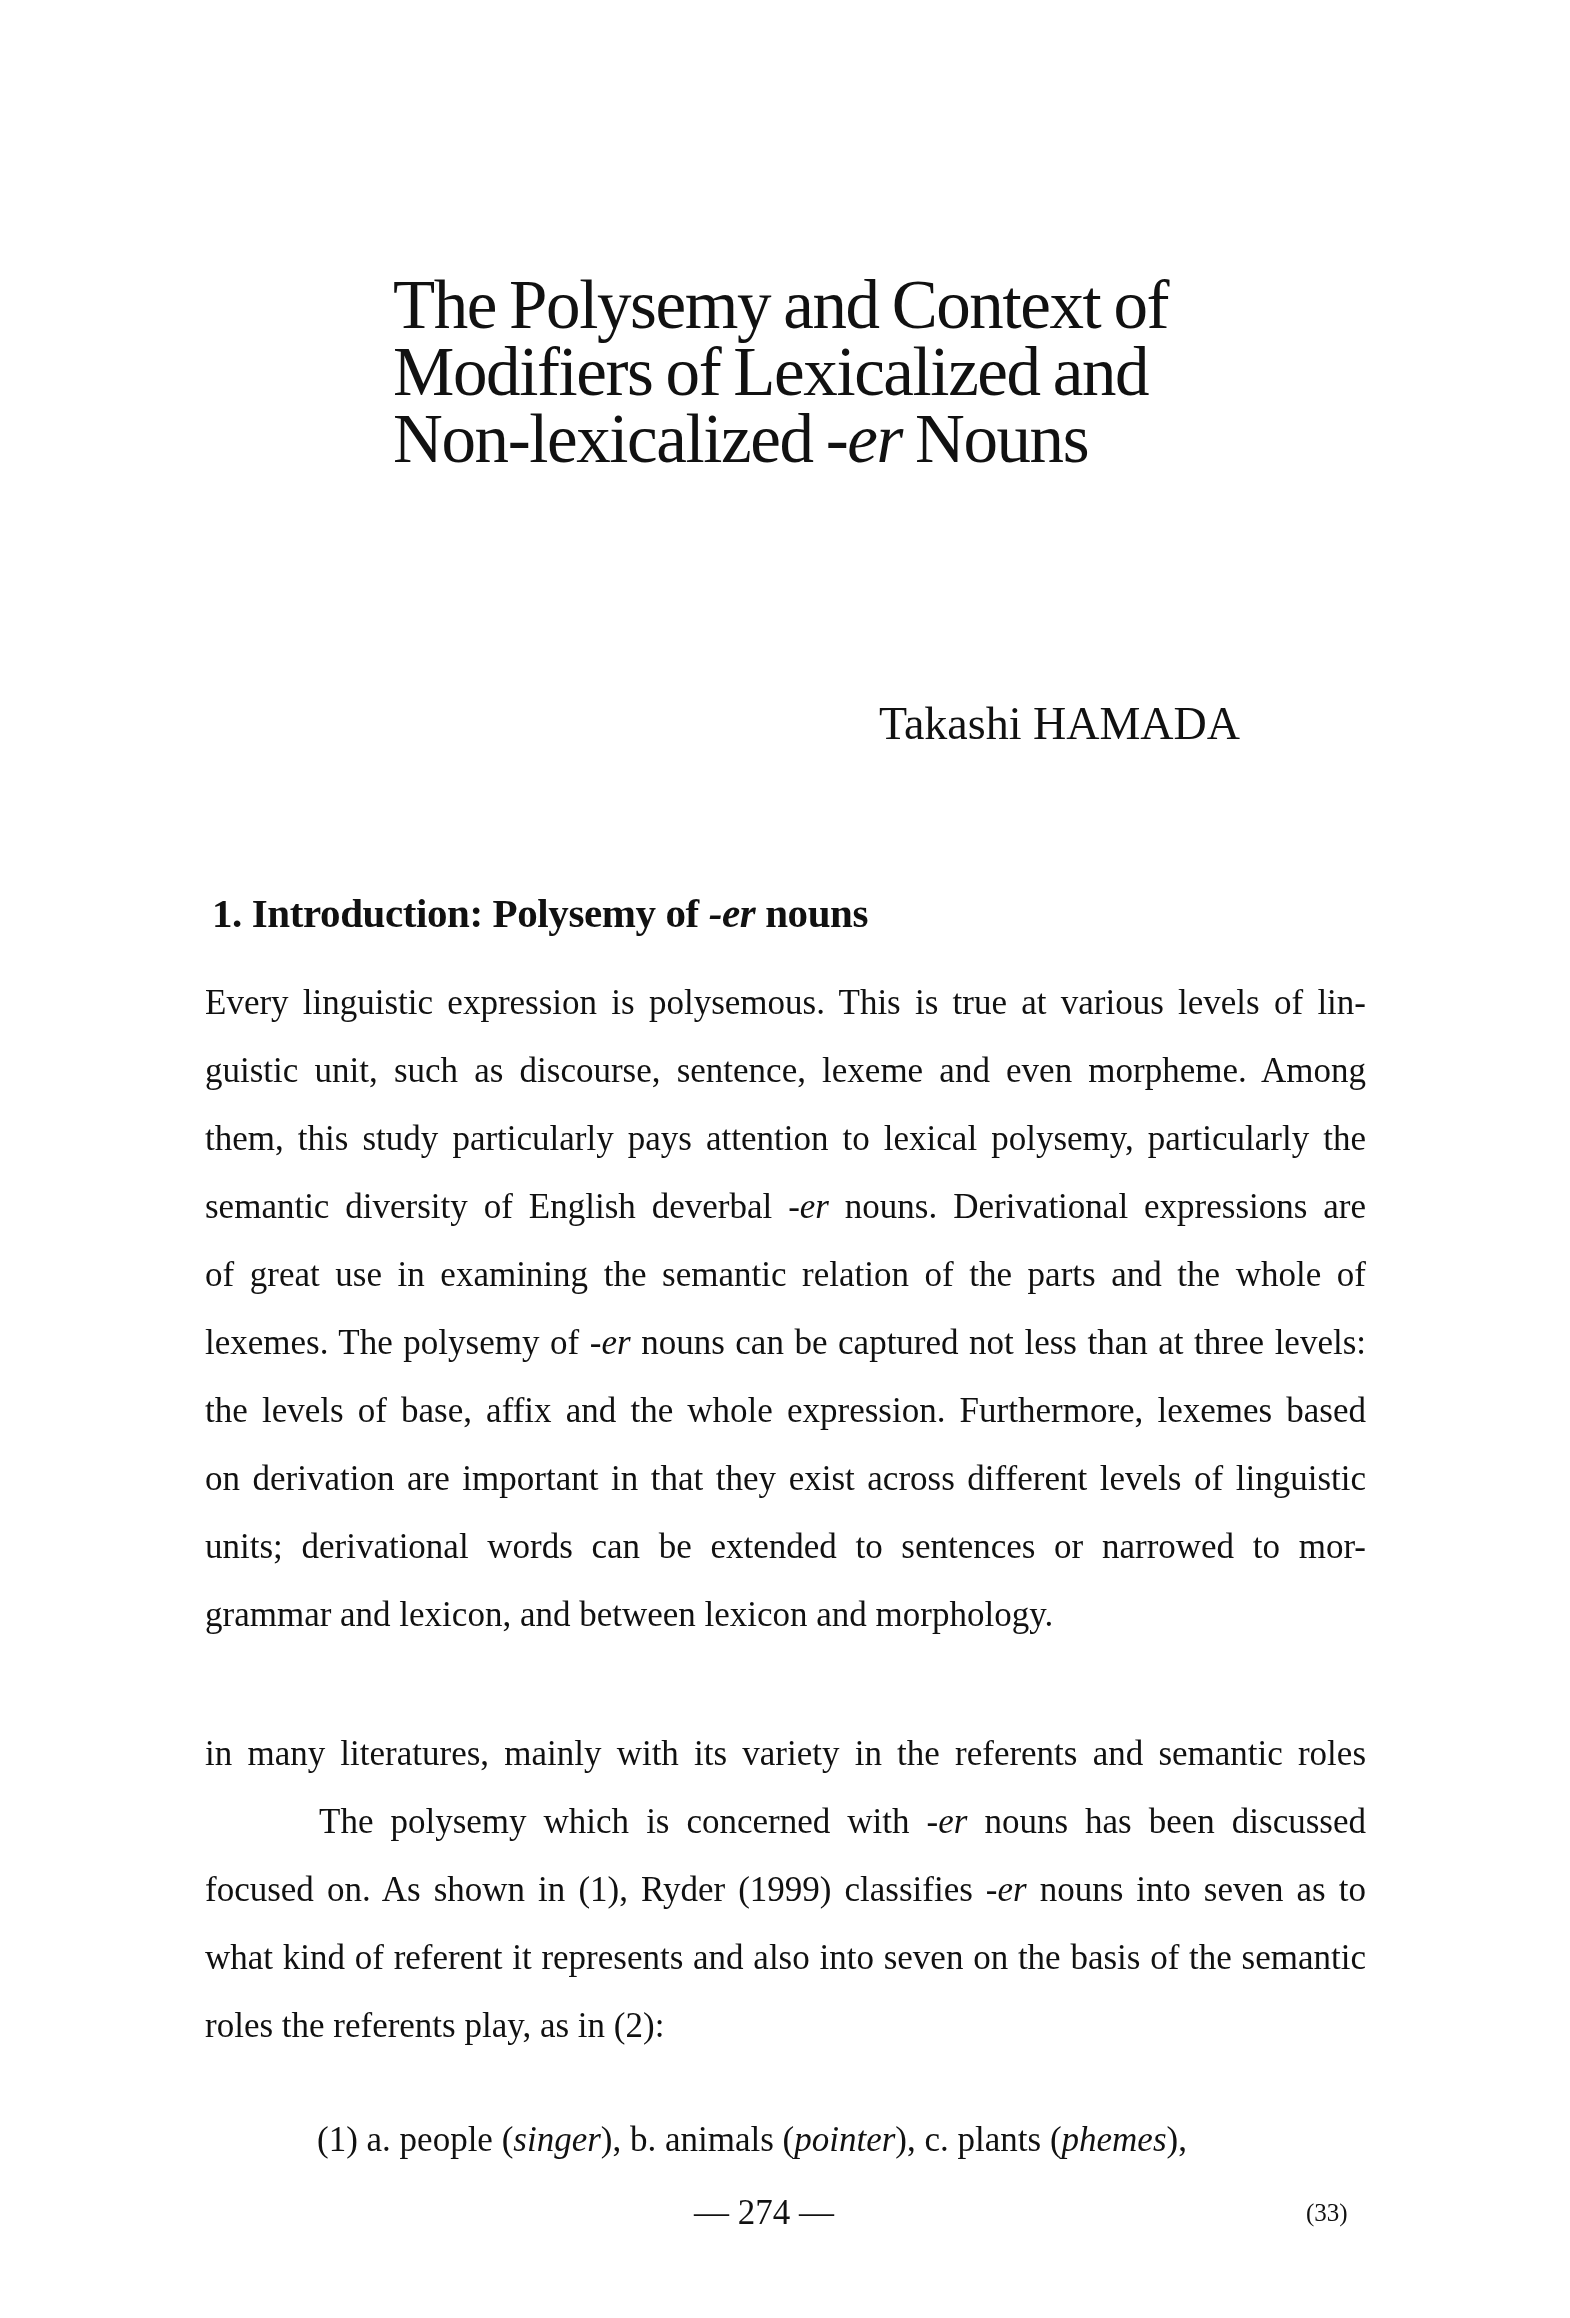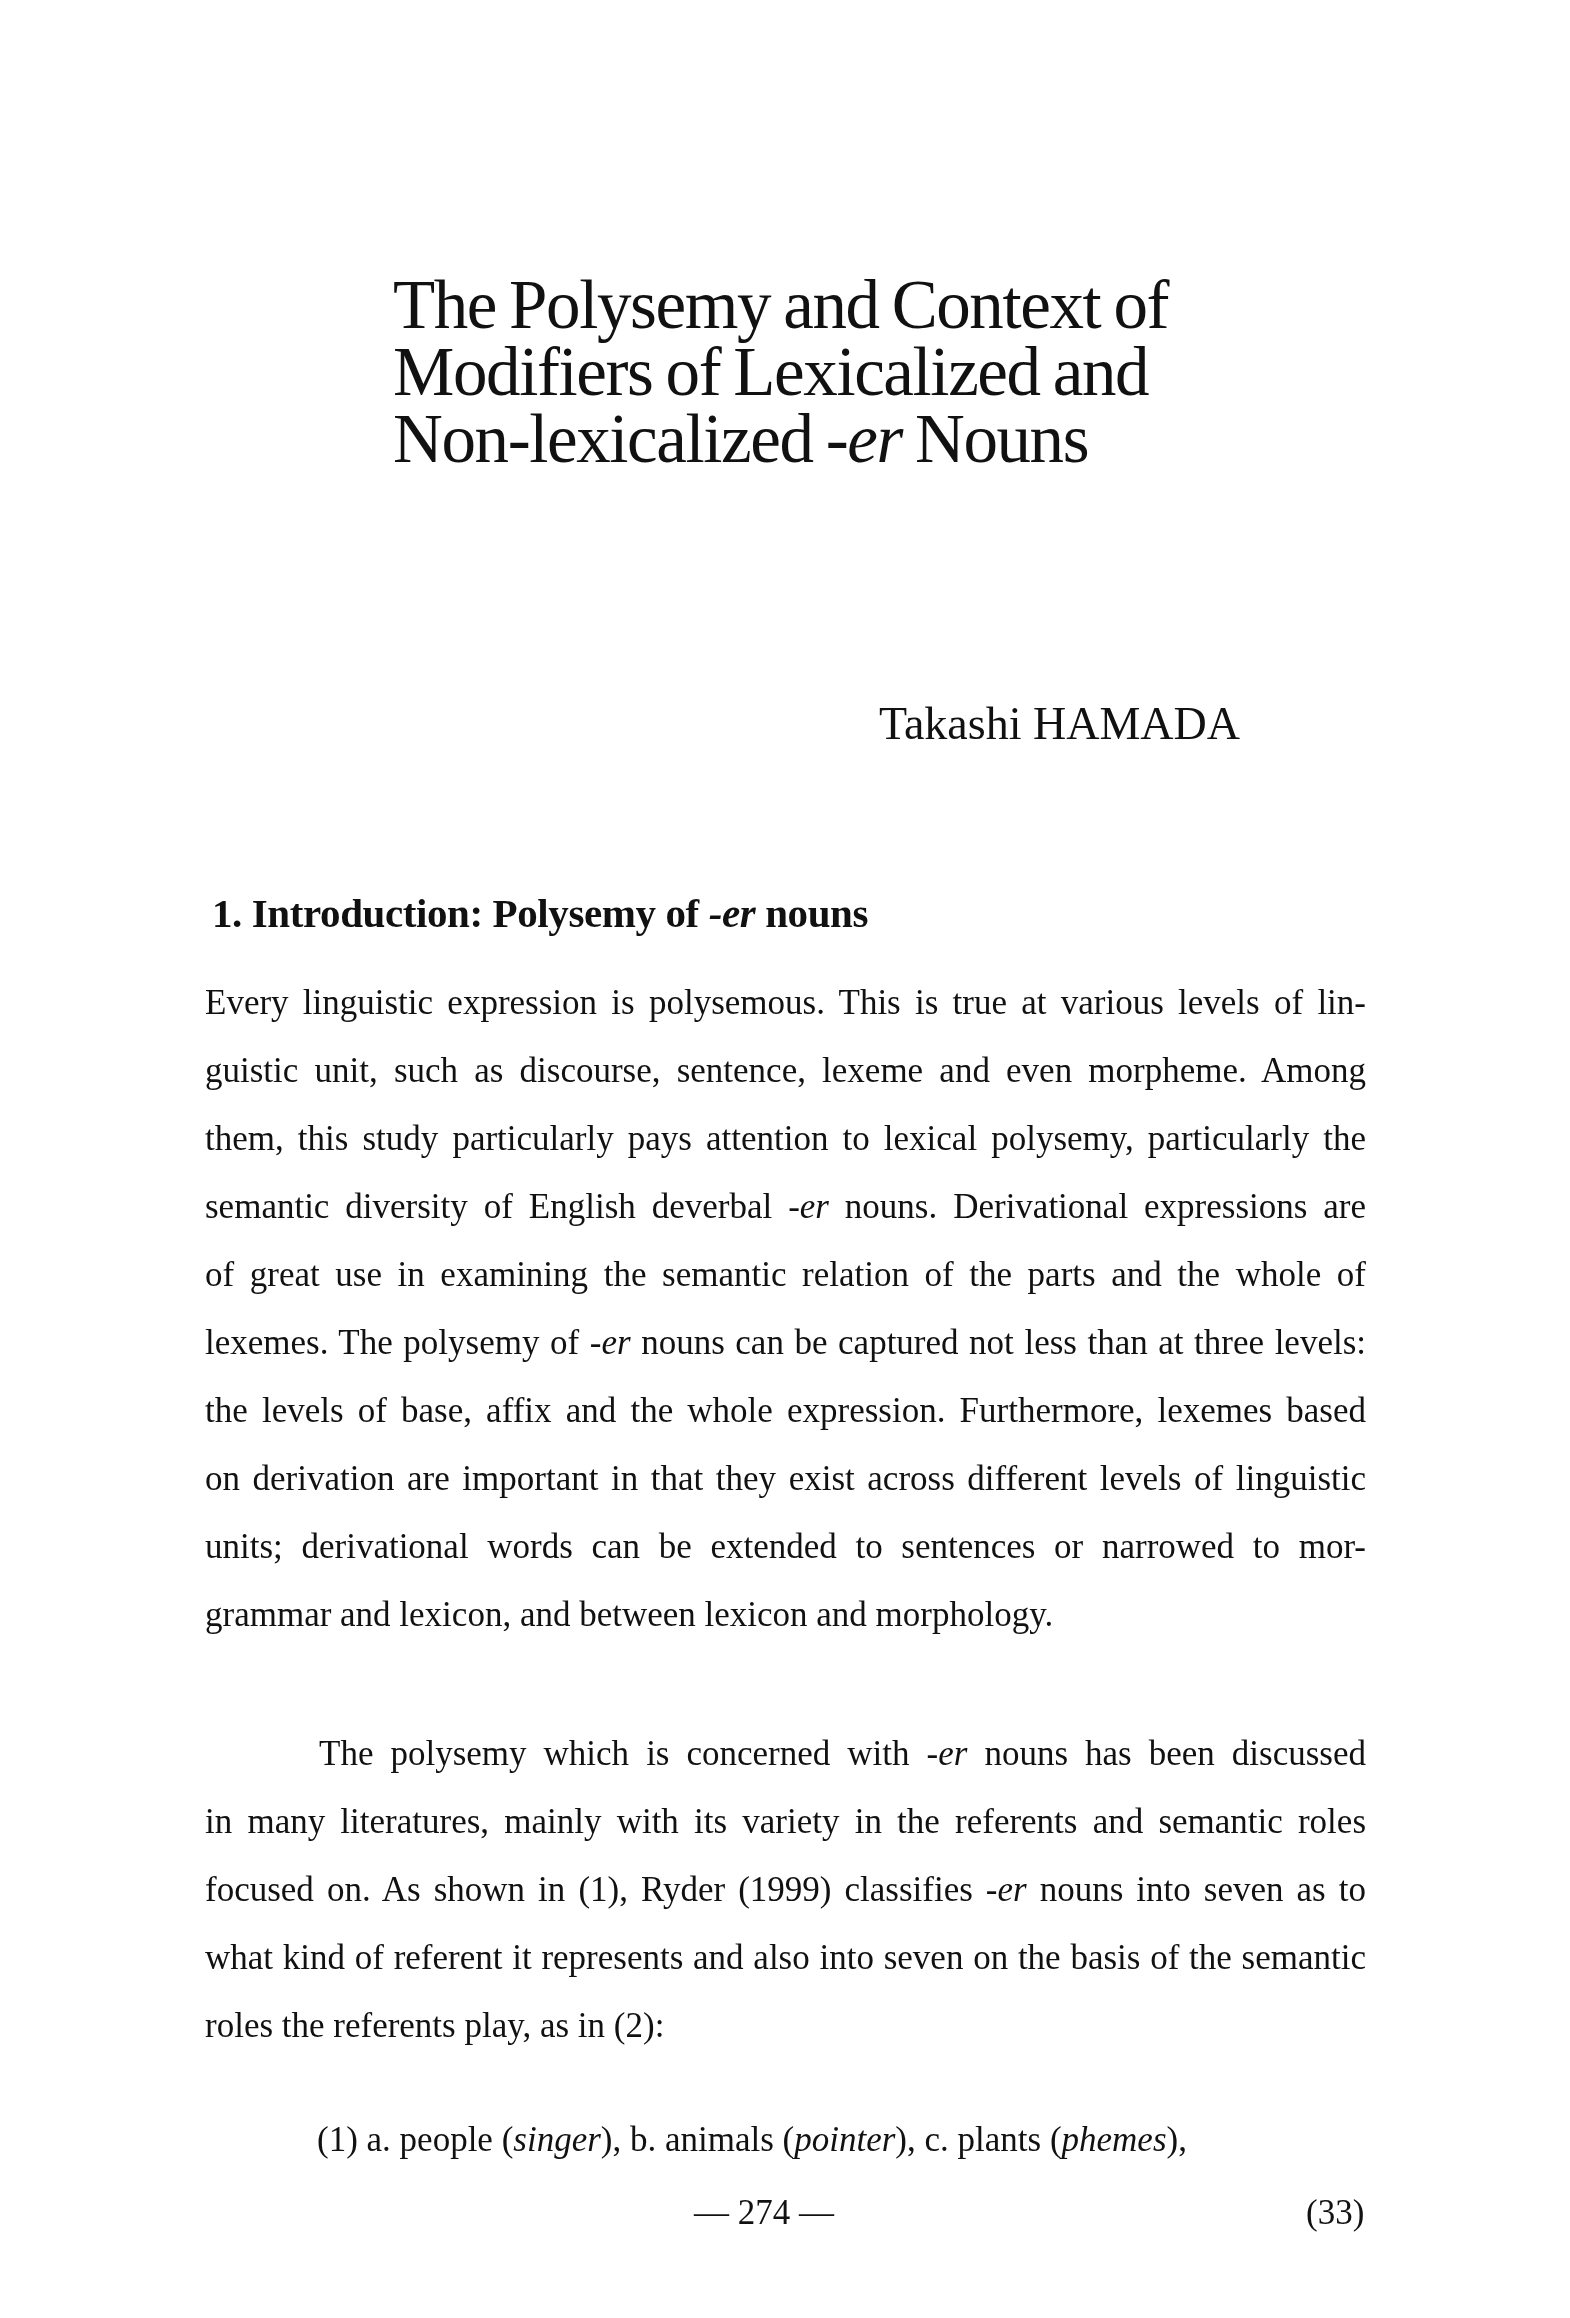--- a/index.html
+++ b/index.html
@@ -84,21 +84,21 @@
     width: 84px;
     text-align: center;
     font-size: 35px;
     line-height: 46px;
     white-space: nowrap;
   }
   .footer-num {
     position: absolute;
     left: 1306px;
     top: 2190px;
-    font-size: 35px;
+    font-size: 25px;
     line-height: 46px;
     white-space: nowrap;
   }
   em { font-style: italic; }
 </style>
 </head>
 <body>
 
 <div class="title">
   <span class="line">The Polysemy and Context of</span>
@@ -116,22 +116,22 @@
     <span class="bline"><span>them, this study particularly pays attention to lexical polysemy, particularly the</span></span>
     <span class="bline"><span>semantic diversity of English deverbal </span><em>-er</em><span> nouns. Derivational expressions are</span></span>
     <span class="bline"><span>of great use in examining the semantic relation of the parts and the whole of</span></span>
     <span class="bline"><span>lexemes. The polysemy of </span><em>-er</em><span> nouns can be captured not less than at three levels:</span></span>
     <span class="bline"><span>the levels of base, affix and the whole expression. Furthermore, lexemes based</span></span>
     <span class="bline"><span>on derivation are important in that they exist across different levels of linguistic</span></span>
     <span class="bline"><span>units; derivational words can be extended to sentences or narrowed to mor-</span></span>
     <span class="bline last"><span>grammar and lexicon, and between lexicon and morphology.</span></span>
   </div>
 <div class="body-text para2">
+    <span class="bline"><span>in many literatures, mainly with its variety in the referents and semantic roles</span></span>
     <span class="bline indent"><span>The polysemy which is concerned with </span><em>-er</em><span> nouns has been discussed</span></span>
-    <span class="bline"><span>in many literatures, mainly with its variety in the referents and semantic roles</span></span>
     <span class="bline"><span>focused on. As shown in (1), Ryder (1999) classifies </span><em>-er</em><span> nouns into seven as to</span></span>
     <span class="bline"><span>what kind of referent it represents and also into seven on the basis of the semantic</span></span>
     <span class="bline last"><span>roles the referents play, as in (2):</span></span>
   </div>
 
 <div class="example"><span>(1) a. people (</span><em>singer</em><span>), b. animals (</span><em>pointer</em><span>), c. plants (</span><em>phemes</em><span>),</span></div>
 
 <div class="footer-page">— 274 —</div>
 <div class="footer-num">(33)</div>
 

